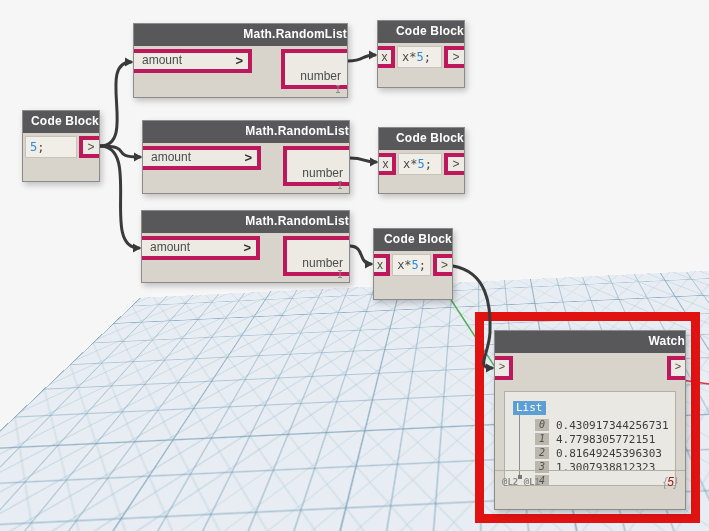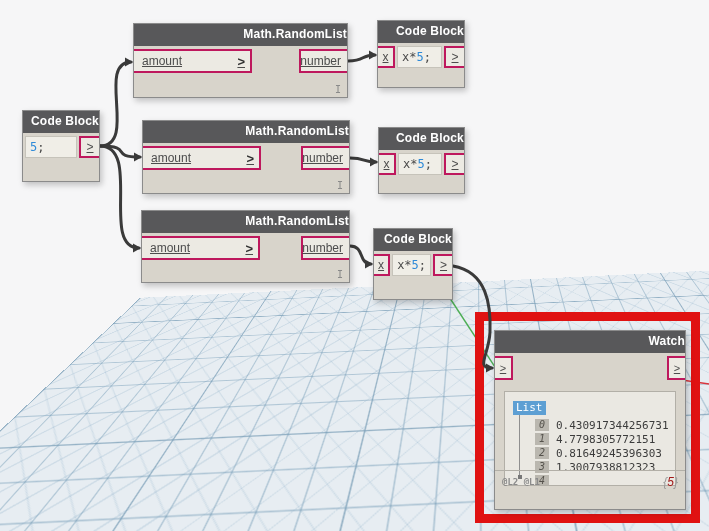--- a/index.html
+++ b/index.html
@@ -35,29 +35,29 @@
   .node {
     position:absolute; background:#d8d4cb; border:1px solid #8b8b8b;
     box-shadow:2px 3px 6px rgba(0,0,0,.22);
   }
   .node-header {
     height:22px; line-height:21px; background:#58585a; color:#fff;
     font-size:12px; font-weight:bold; text-align:right;
     letter-spacing:.2px; cursor:default; overflow:hidden;
   }
   .port-box {
-    background:#eceae3; border:2px solid #be185d;
-    display:flex; align-items:center; font-size:12px; color:#4c4c4c;text-decoration:underline;
+    background:#eceae3; border:4px solid #be185d;
+    display:flex; align-items:flex-start; font-size:12px; color:#4c4c4c;
   }
 
   
   .rl-row { display:flex; margin-top:3px; height:24px; }
   .rl-in  { width:118px; border-left:none; justify-content:space-between; padding:0 5px 0 8px; }
   .rl-in .chev { font-weight:bold; color:#2f2f2f; font-size:13px; }
-  .rl-out { margin-left:auto; width:48px; border-right:none; justify-content:flex-end; padding:0 6px; }
+  .rl-out { margin-left:auto; width:66px; border-right:none; justify-content:flex-end; padding:16px 6px; }
   .rl-footer { position:absolute; right:6px; bottom:2px; font-size:10px; color:#8a8a8a; font-family:"DejaVu Sans Mono", monospace; }
 
   
   .cb-row { display:flex; margin-top:3px; height:22px; }
   .cb-in  { width:17px; border-left:none; justify-content:center; }
   .cb-code {
     flex:1; background:#f0eee7; border:1px solid #c6c3ba; margin:0 2px;
     display:flex; align-items:center; padding:0 4px;
     font-family:"DejaVu Sans Mono", monospace; font-size:12px; color:#4a4a4a;
   }

